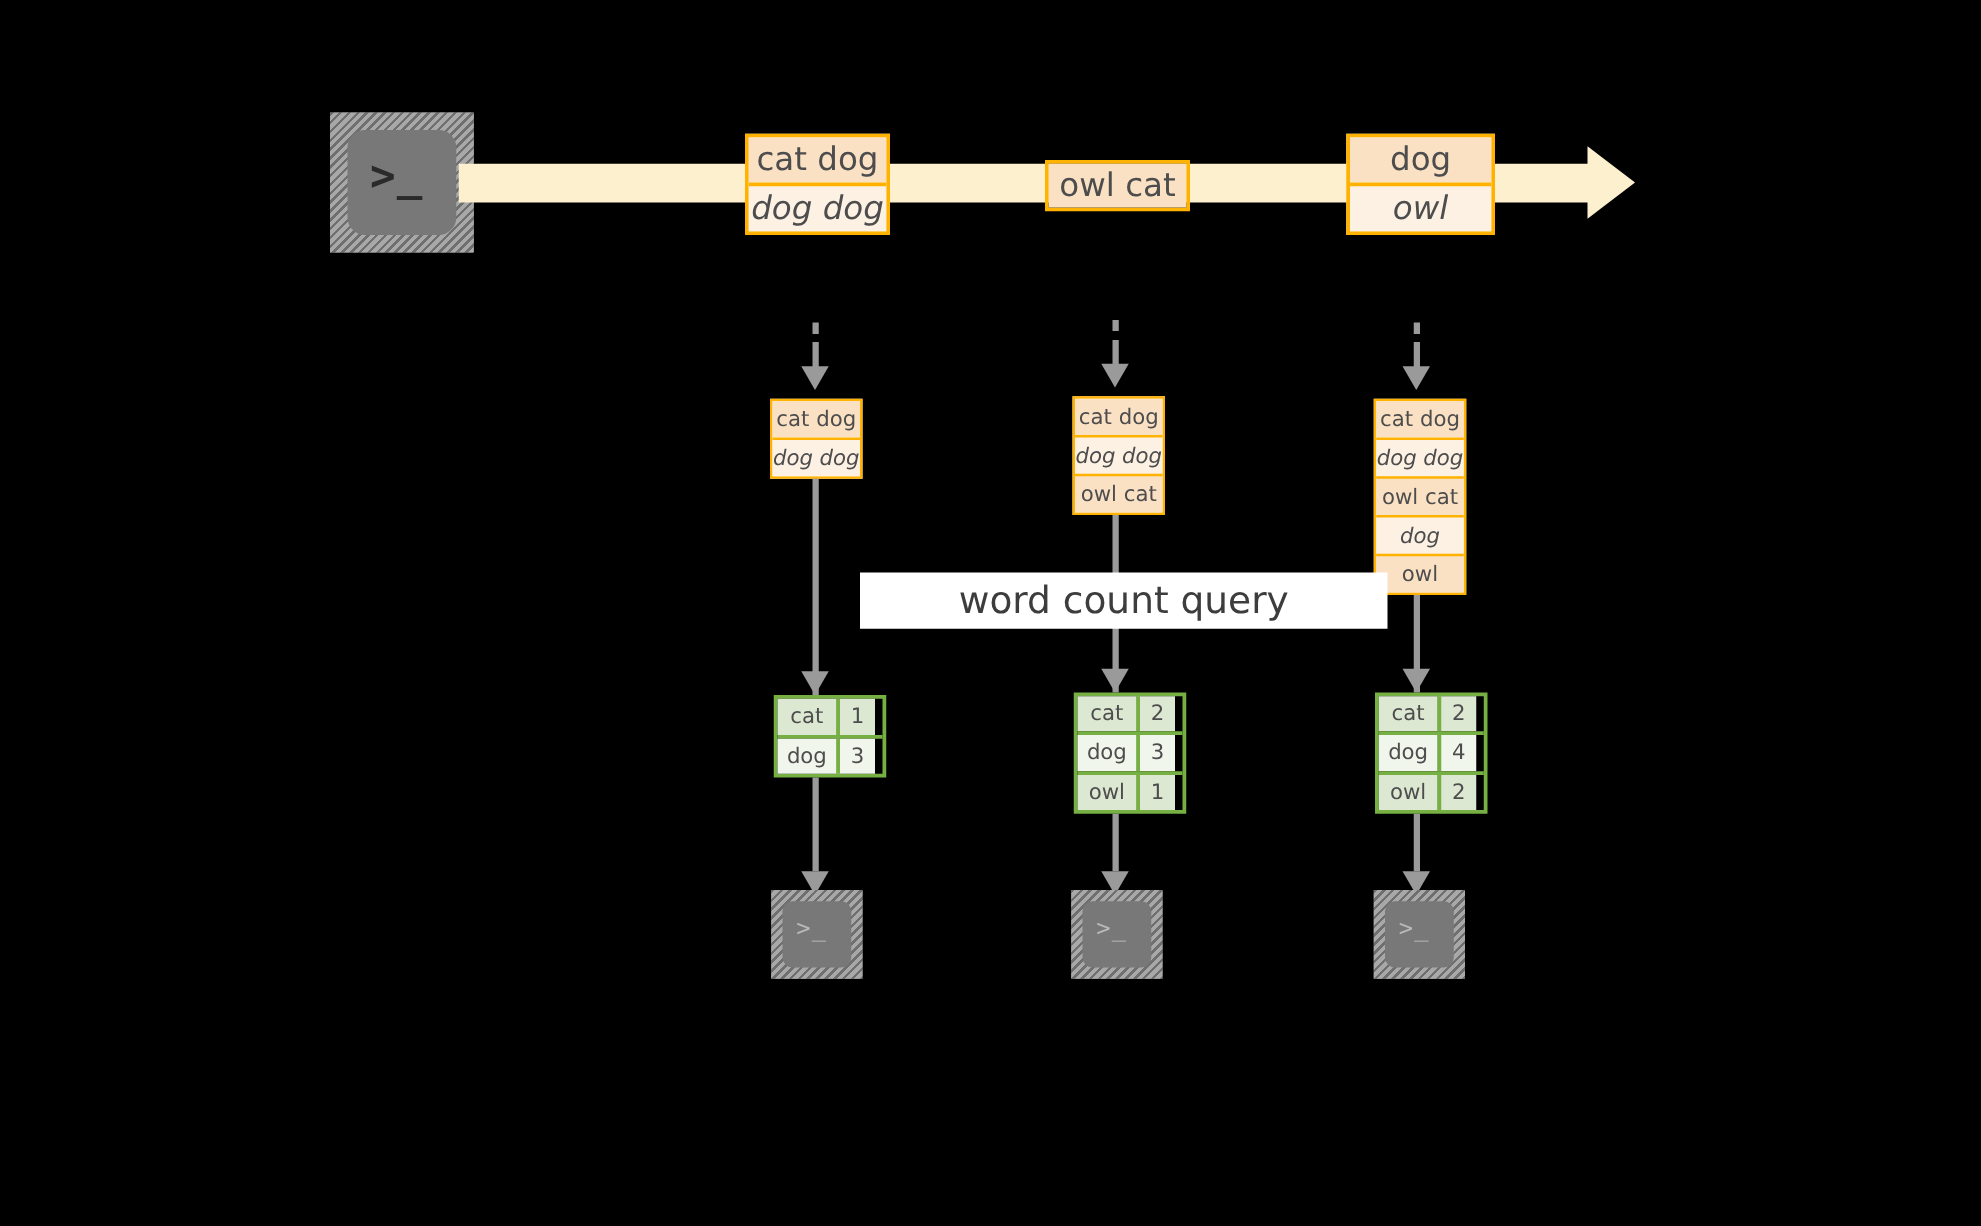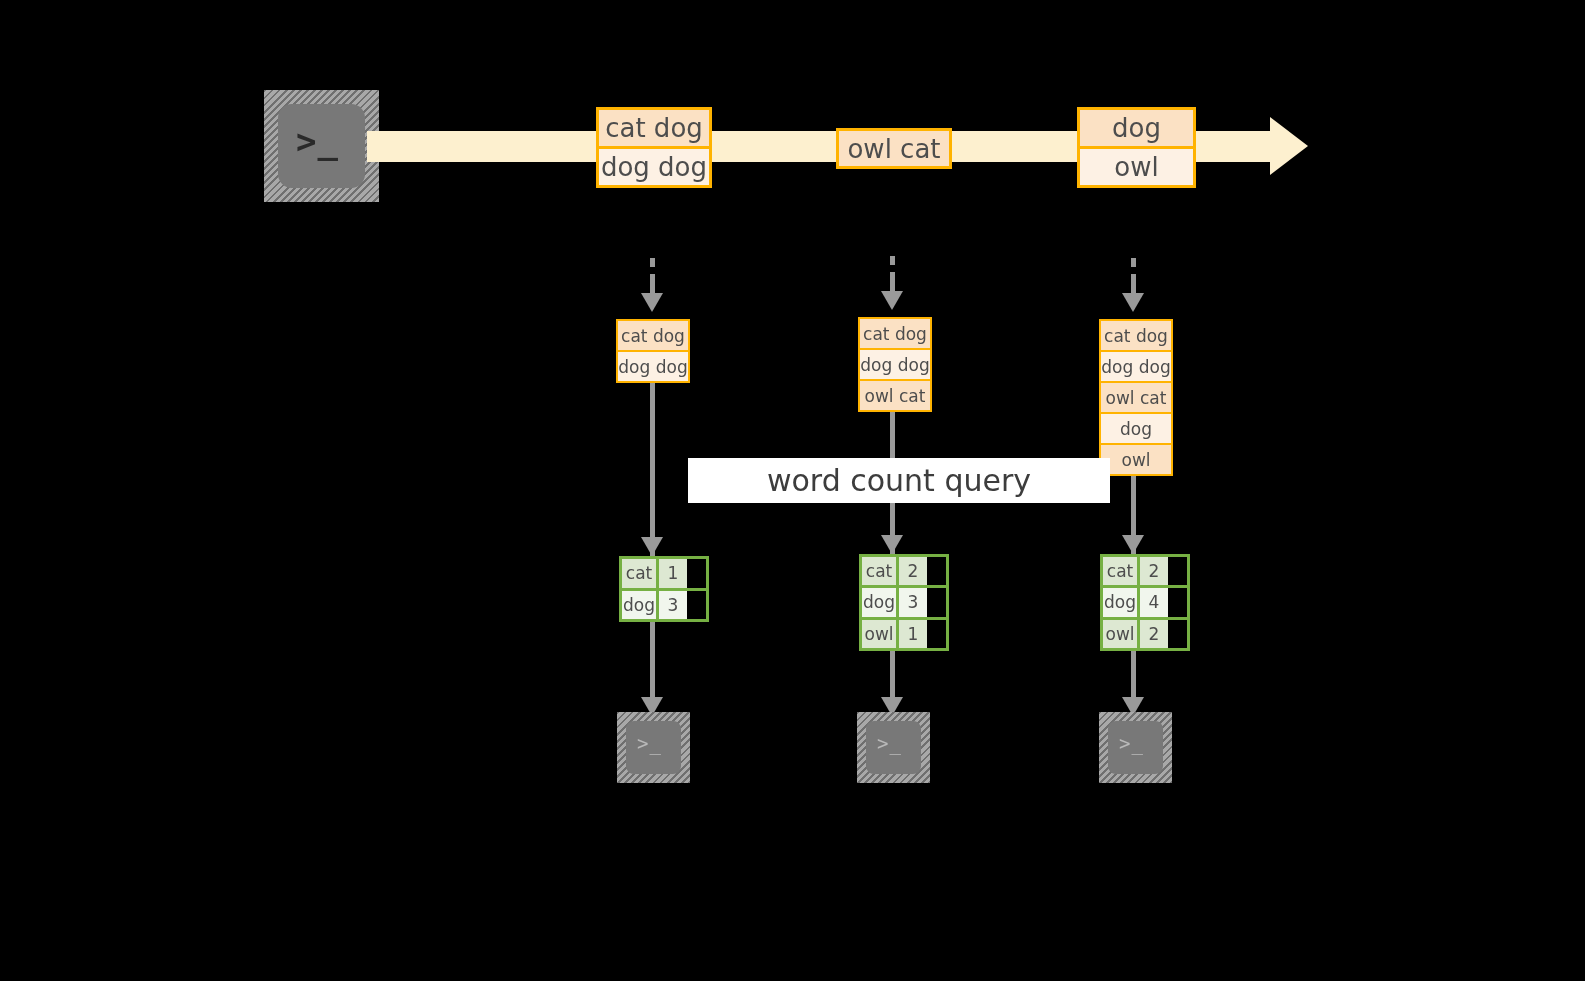--- a/index.html
+++ b/index.html
@@ -86,21 +86,21 @@
     flex: 1 1 auto;
     display: flex;
     align-items: center;
     justify-content: center;
     color: #4d4d4d;
     white-space: nowrap;
     box-sizing: border-box;
   }
   .rec .cell + .cell { border-top: 3px solid #ffb300; }
   .rec .cell.dark  { background: #fbe1c4; }
-  .rec .cell.light { background: #fdf1e4; }
+  .rec .cell.light { background: #fdf1e4; font-style: italic; }
 
   .rec.big  { }
   .rec.big .cell  { font-size: 26px; }
   .rec.mini .cell { font-size: 17px; }
   .rec.mini { border-width: 2px; }
   .rec.mini .cell + .cell { border-top-width: 2px; }
 
   
   .res {
     position: absolute;
@@ -117,21 +117,21 @@
   .res .row .k,
   .res .row .v {
     display: flex;
     align-items: center;
     justify-content: center;
     color: #4d4d4d;
     font-size: 17px;
     box-sizing: border-box;
     white-space: nowrap;
   }
-  .res .row .k { width: 34px; }
+  .res .row .k { width: 47px; }
   .res .row .v { width: 31px; border-left: 3px solid #76b043; }
   .res .row.dark  .k, .res .row.dark  .v { background: #dde8d2; }
   .res .row.light .k, .res .row.light .v { background: #f1f6ed; }
 
   
   .line-solid {
     position: absolute;
     width: 5px;
     background: #9a9a9a;
   }

